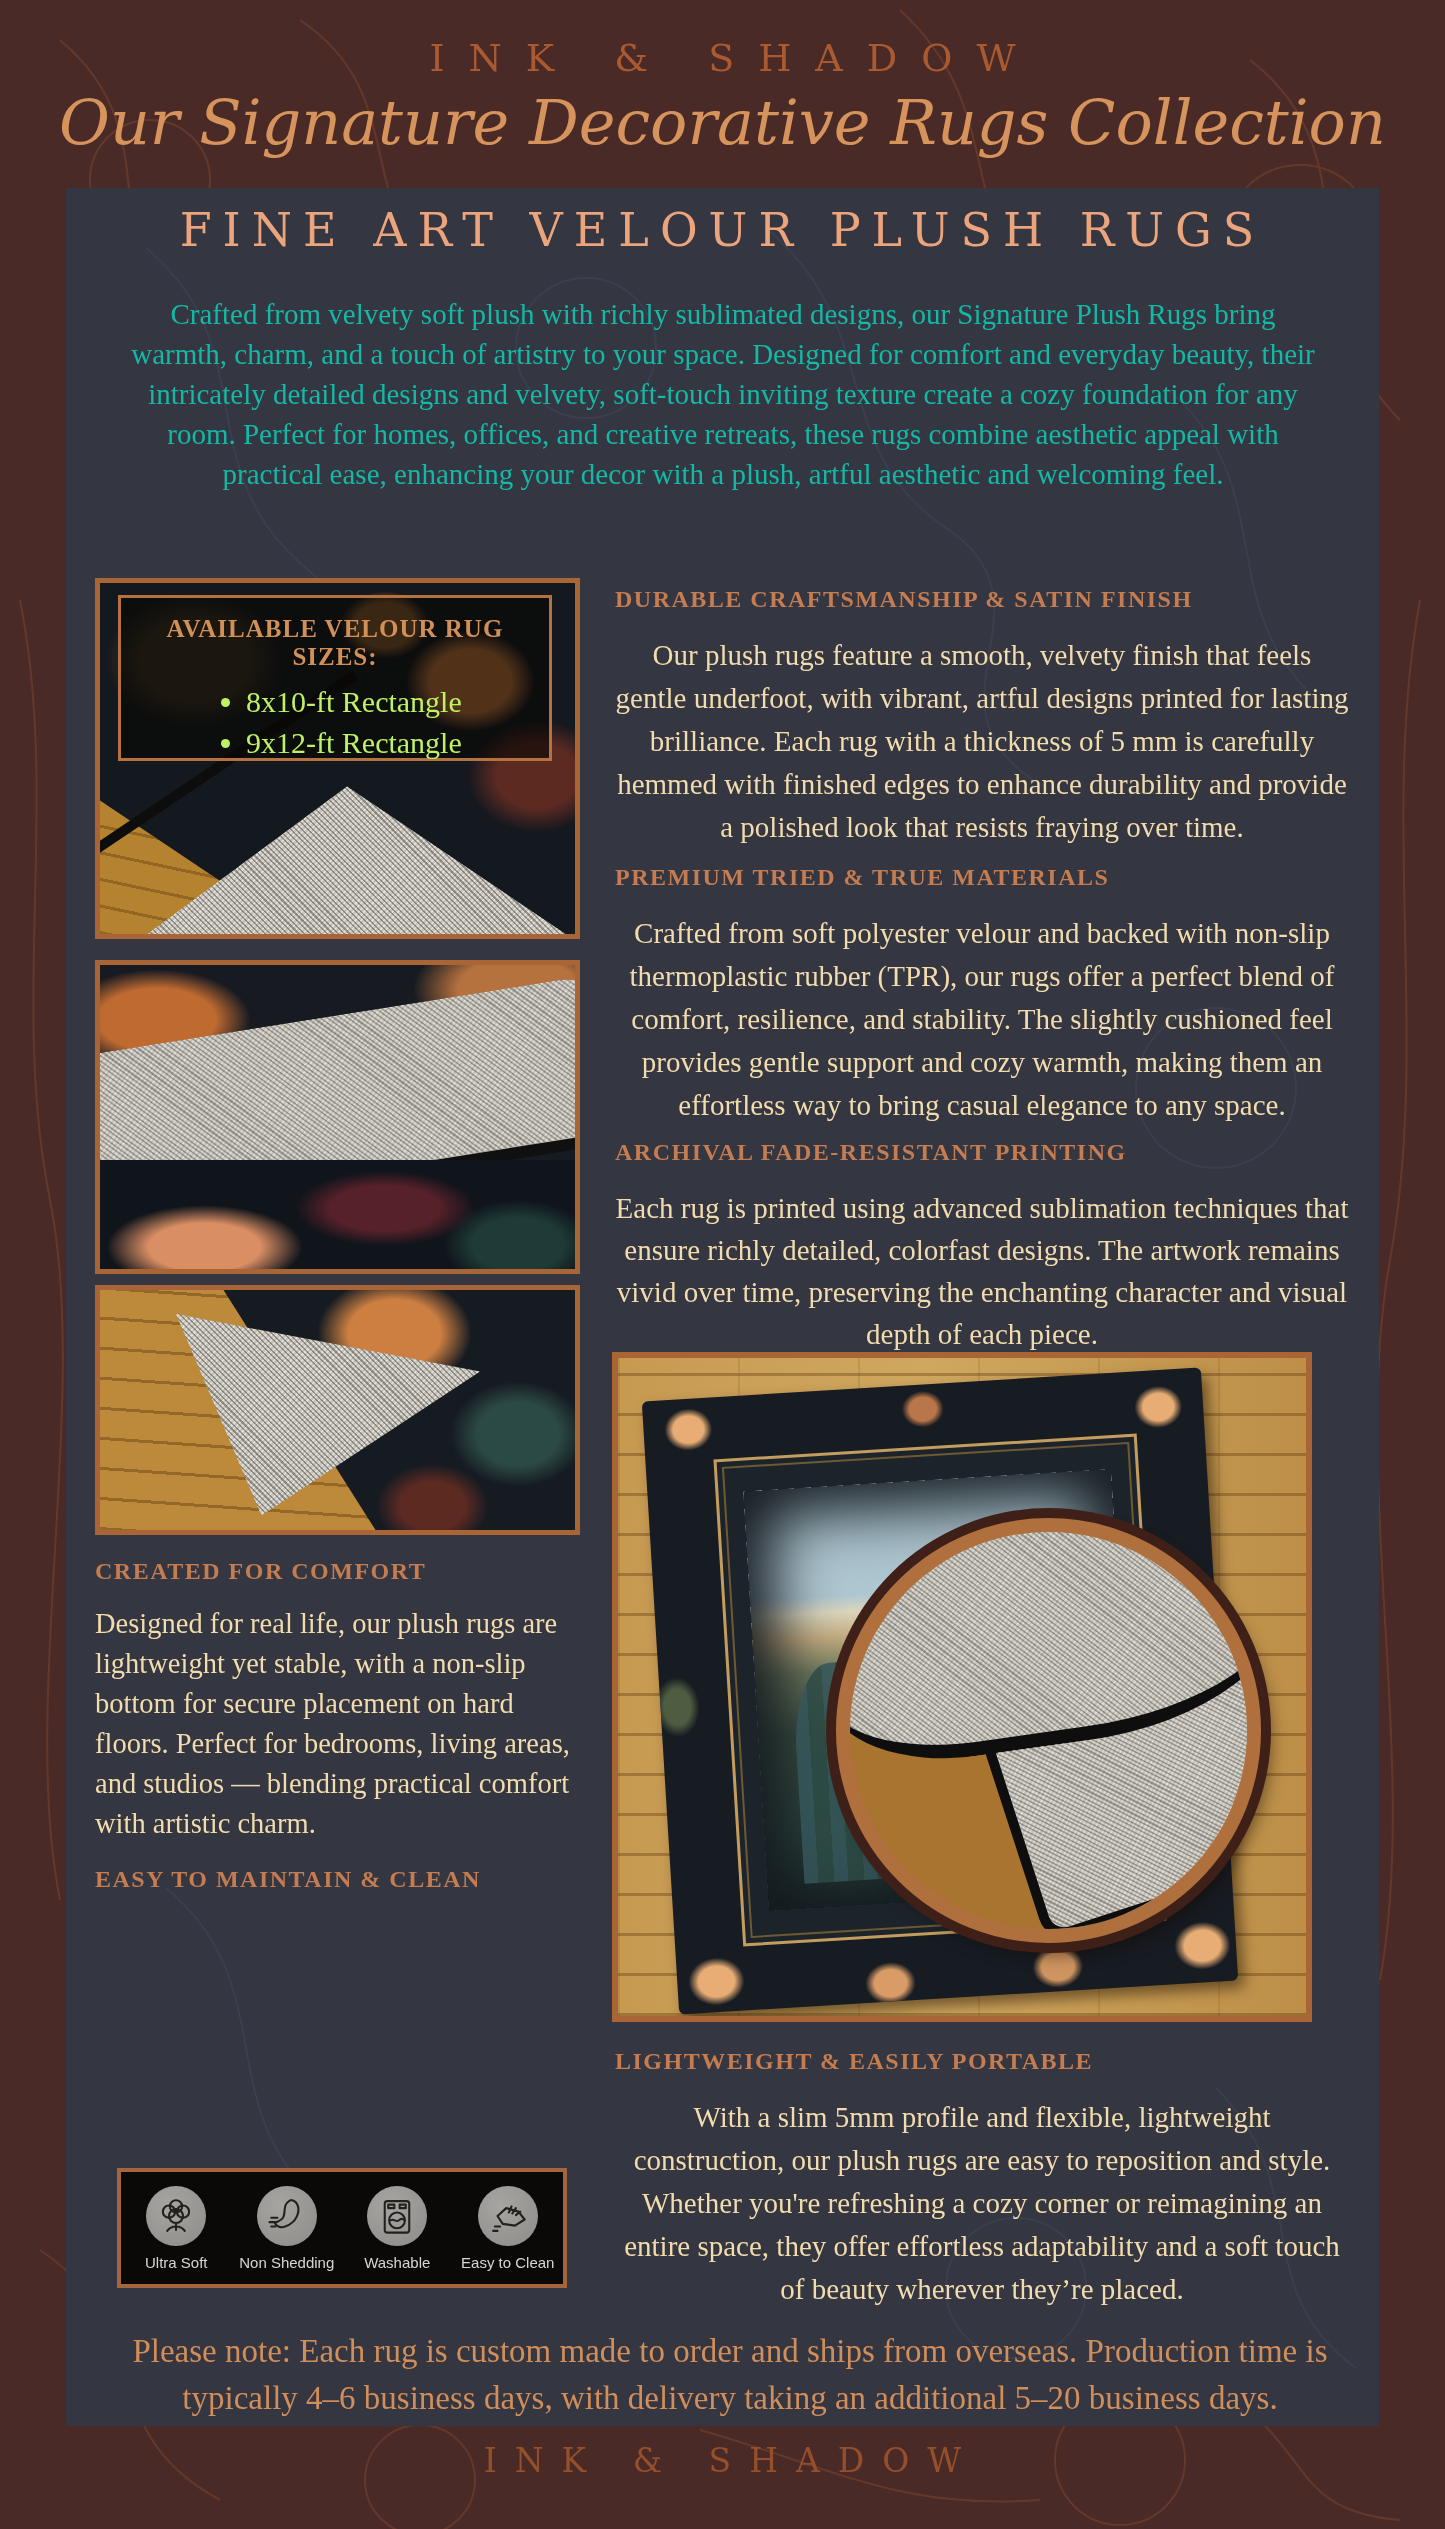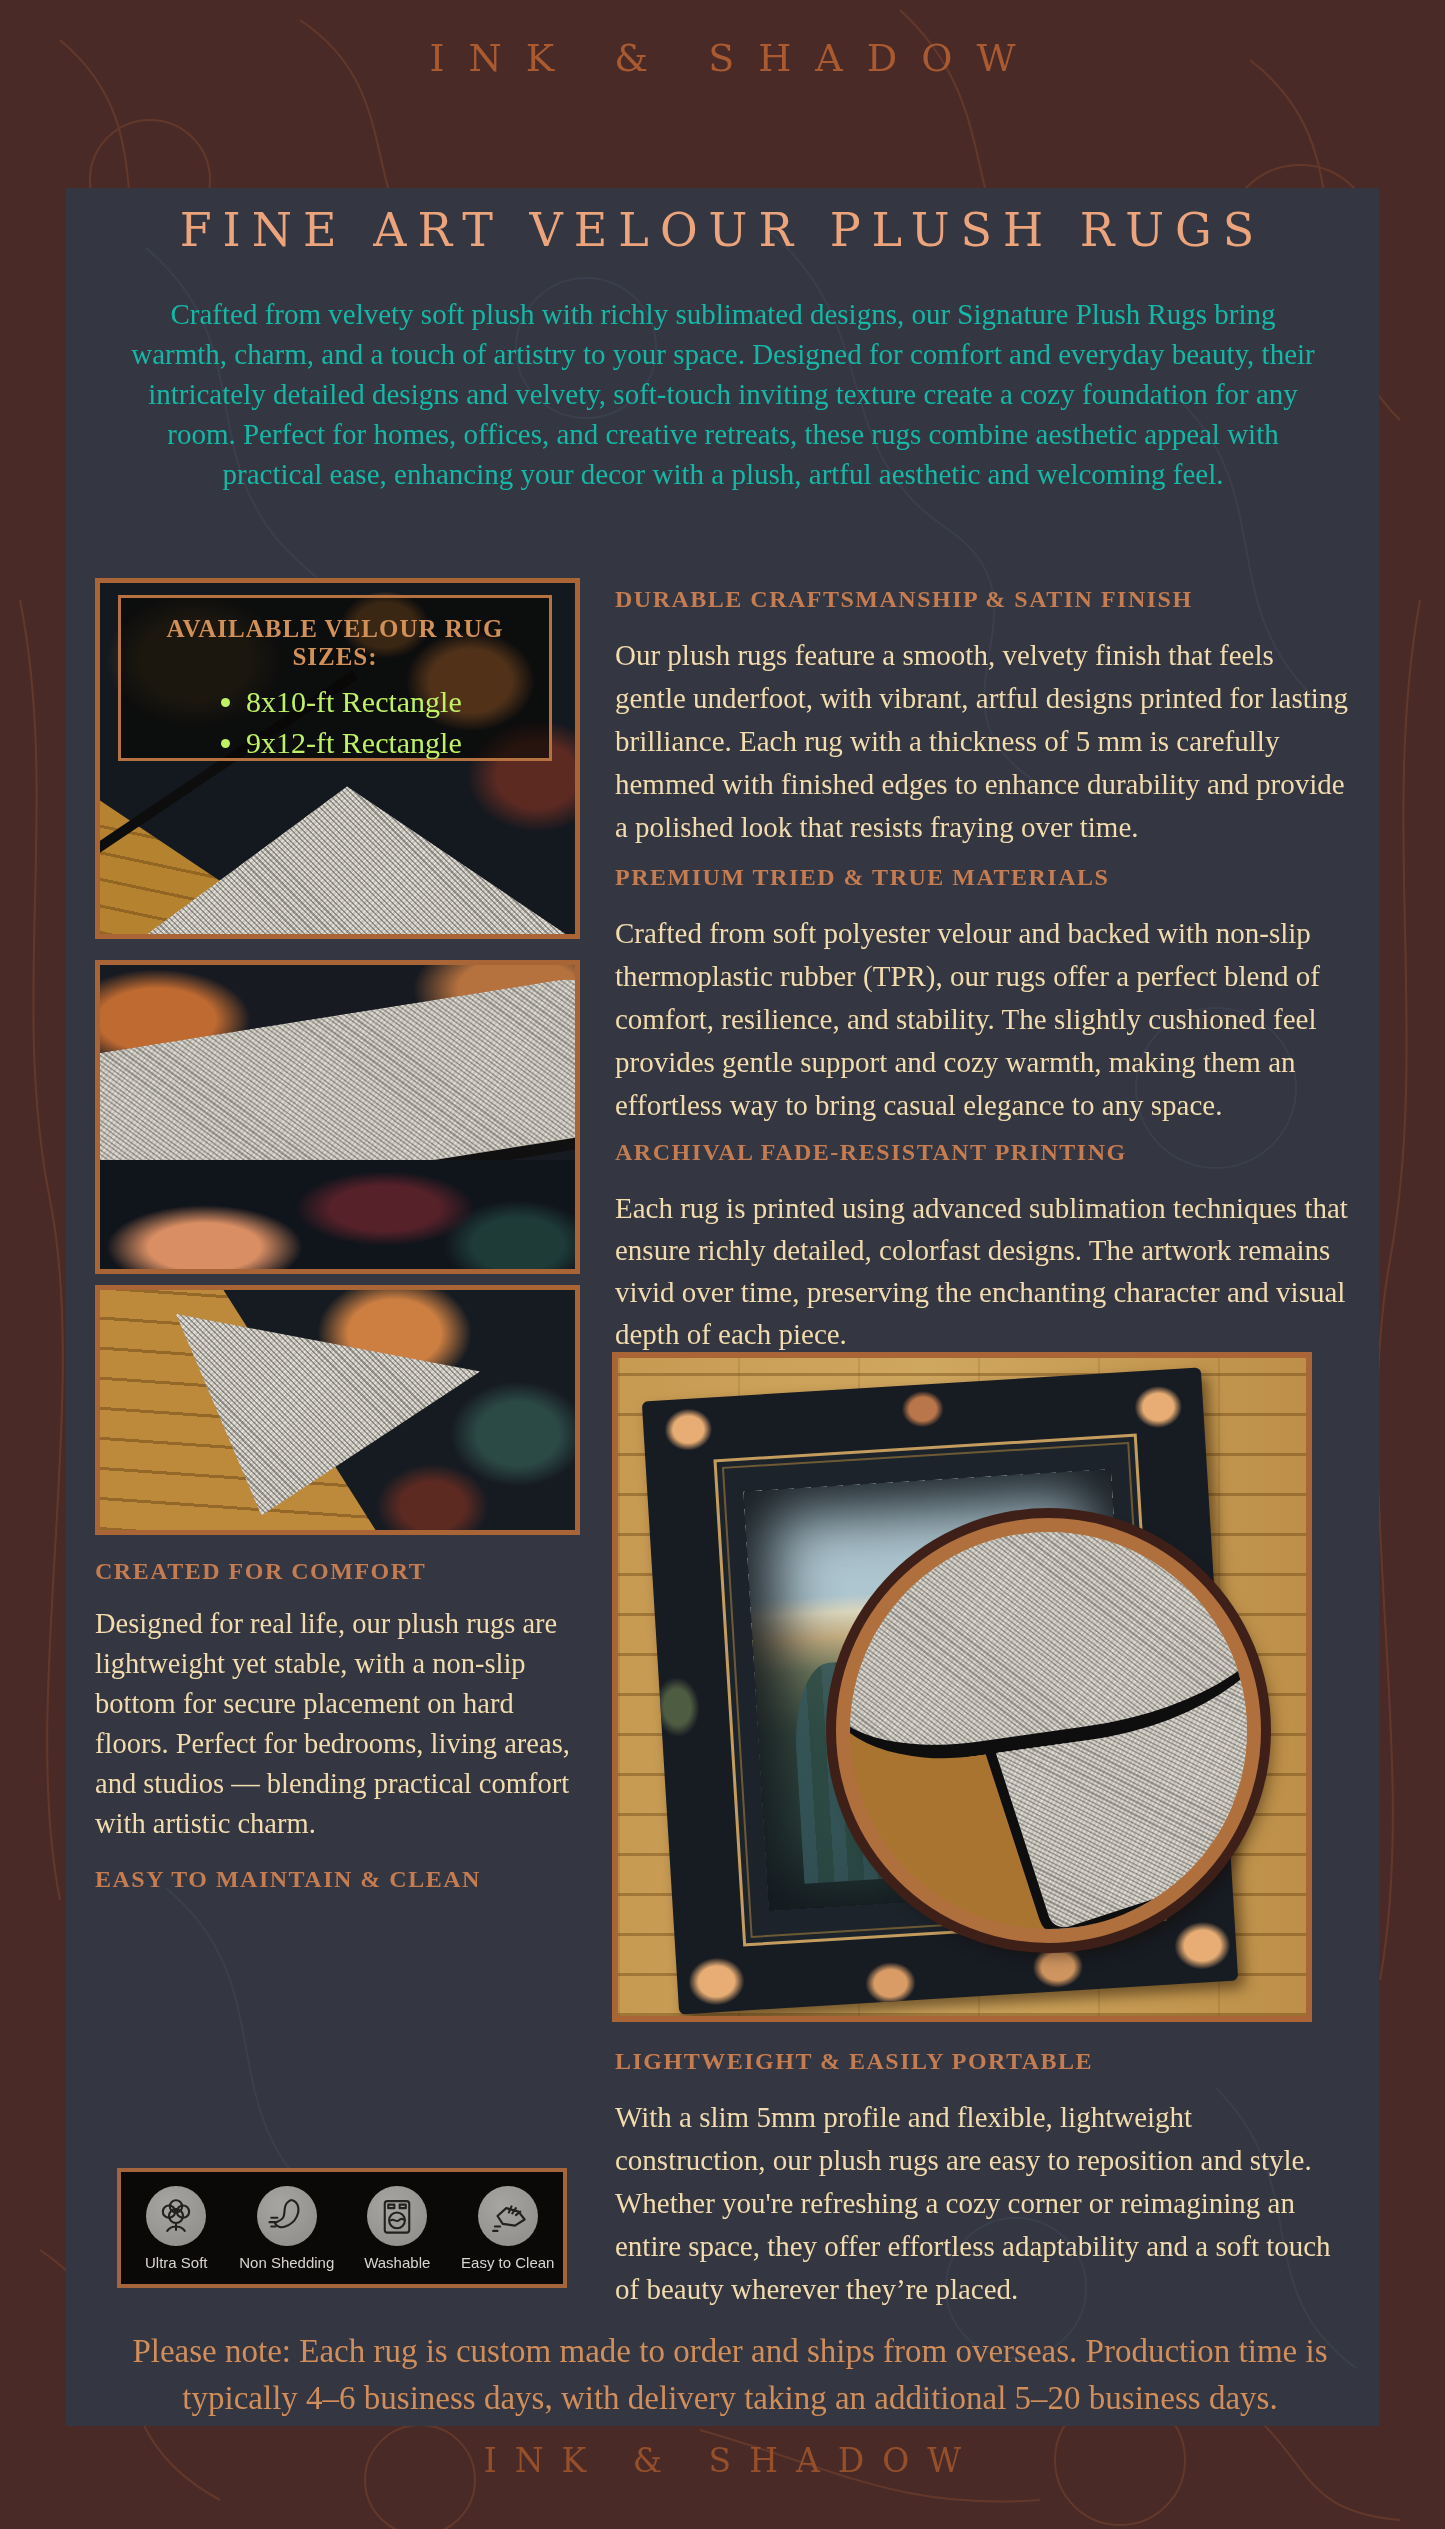--- a/index.html
+++ b/index.html
@@ -37,21 +37,21 @@
   }
   .intro{
     position:absolute;top:294px;left:128px;width:1190px;text-align:center;
     font-size:29px;line-height:40px;color:#14b8a6;
   }
   .sec-heading{
     position:absolute;font-weight:700;font-size:24px;letter-spacing:1.5px;
     color:#c47c50;
   }
   .body-text{position:absolute;color:#f2dcae;}
-  .col-right .body-text{font-size:29px;line-height:43px;width:734px;}
+  .col-right .body-text{font-size:29px;line-height:43px;width:734px;text-align:center;}
   
   .photo{
     position:absolute;border:5px solid #a96535;box-sizing:border-box;
     overflow:hidden;background:#15181d;padding-left:48px;
   }
   .layer{position:absolute;inset:0;}
   .weave{
     background-color:#c8c3b8;
     background-image:
       repeating-linear-gradient(45deg,rgba(35,35,35,.38) 0 1.5px,transparent 1.5px 4px),
@@ -240,20 +240,21 @@
     <path d="M40,2250 C160,2330 90,2430 220,2500"></path>
     <path d="M700,2430 C840,2470 900,2510 1040,2500"></path>
     <path d="M1200,2380 C1320,2440 1280,2510 1400,2520"></path>
     <circle cx="420" cy="2480" r="55"></circle>
       <circle cx="1120" cy="2460" r="65"></circle>
     <path d="M20,600 C60,800 10,1000 50,1200 S20,1700 60,1900"></path>
     <path d="M1420,600 C1380,820 1430,1040 1390,1260 S1420,1760 1380,1980"></path>
   </svg>
 
   <div class="brand-top">INK &amp; SHADOW</div>
+  <div class="brand-script">Our Signature Decorative Rugs Collection</div>
 
   <div class="panel">
     <svg class="pattern" width="1313" height="2238" viewBox="0 0 1313 2238" style="left:0;top:0;opacity:.5" fill="none" stroke="#42465a" stroke-width="2">
       <path d="M80,60 C200,160 120,280 240,380 S180,580 320,660"></path>
       <path d="M700,40 C820,140 760,260 880,340 S840,520 980,600"></path>
       <path d="M1100,200 C1220,300 1140,420 1260,520"></path>
       <circle cx="520" cy="160" r="70"></circle>
         <circle cx="1150" cy="900" r="80"></circle>
       <path d="M100,1700 C220,1800 140,1920 260,2020"></path>
       <path d="M800,1500 C920,1600 860,1720 980,1800"></path>

